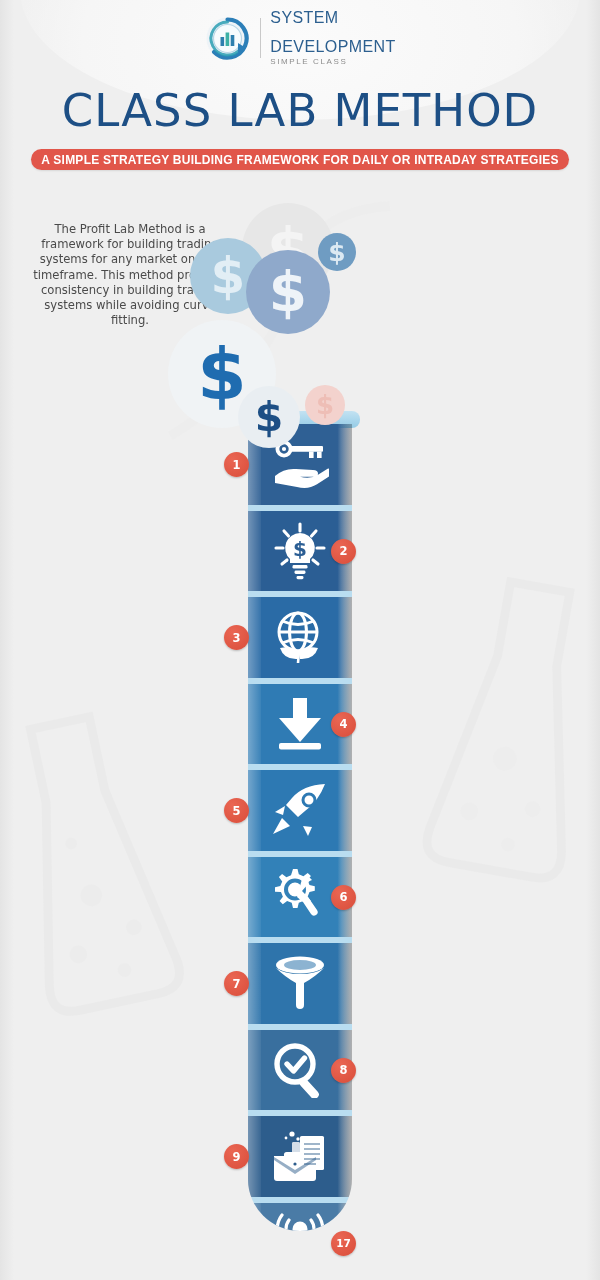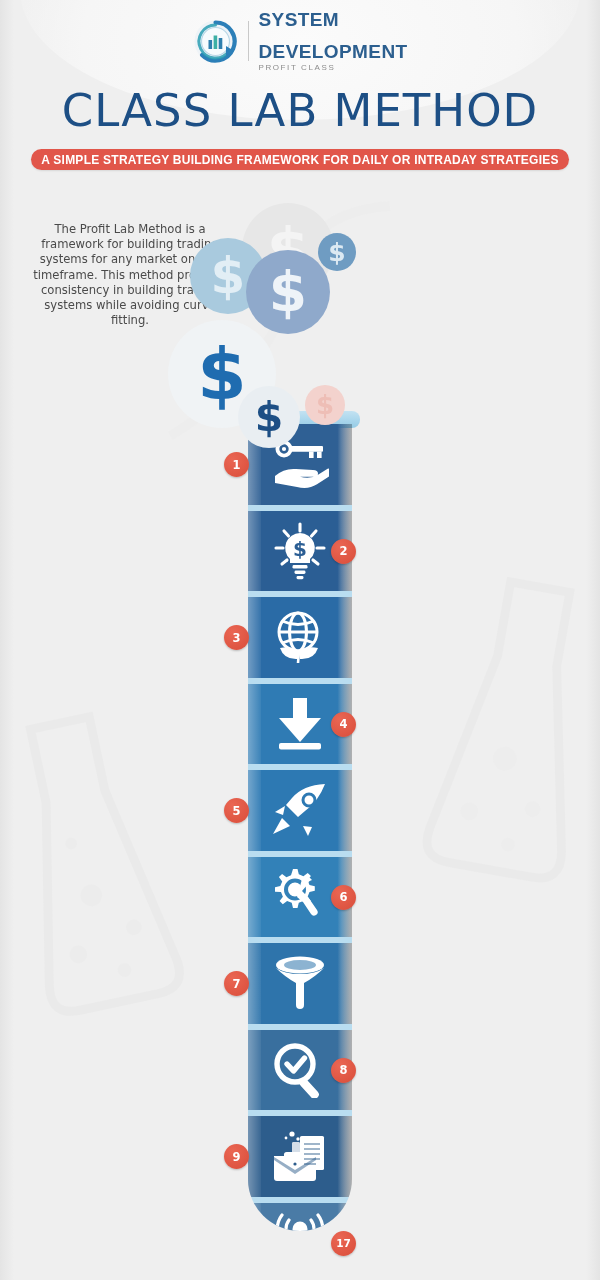--- a/index.html
+++ b/index.html
@@ -32,21 +32,21 @@
 
   
   .logo-wrap {
     position:absolute; left:0; right:0; top:10px;
     display:flex; align-items:center; justify-content:center; gap:9px;
   }
   .logo-mark { width:47px; height:47px; flex:0 0 auto; }
   .logo-div { width:1px; height:40px; background:#c9c9c9; }
   .logo-text { line-height:1; }
   .logo-text .l1, .logo-text .l2 {
-    font-size:19px; font-weight:bold; color:#2c5f8f; letter-spacing:.4px;
+    font-size:16px; font-weight:normal; color:#2c5f8f; letter-spacing:.4px;
     display:block;
   }
   .logo-text .l2 { margin-top:13px; }
   .logo-text .l3 {
     font-size:8px; color:#8c8c8c; letter-spacing:1.6px; margin-top:3px; display:block;
   }
   .big-title {
     position:absolute; left:0; right:0; top:88px; text-align:center;
     font-size:45px; color:#1d4f85; letter-spacing:1px;
     font-family:"DejaVu Sans", sans-serif; font-weight:400;
@@ -181,21 +181,21 @@
         <rect x="16.5" y="22" width="3.6" height="9" fill="#2e7fae"></rect>
         <rect x="21.6" y="17.5" width="3.6" height="13.5" fill="#3cb0a5"></rect>
         <rect x="26.7" y="20" width="3.6" height="11" fill="#2e7fae"></rect>
         <path d="M34 28 l8 5 -8 5 z" fill="#2c7fb8"></path>
       </svg>
     </div>
     <div class="logo-div"></div>
     <div class="logo-text">
       <span class="l1">SYSTEM</span>
       <span class="l2">DEVELOPMENT</span>
-      <span class="l3">PROFIT CLASS</span>
+      <span class="l3">SIMPLE CLASS</span>
     </div>
   </div>
 
   <div class="big-title">CLASS LAB METHOD</div>
 
   <div class="banner">
     <span>A SIMPLE STRATEGY BUILDING FRAMEWORK FOR DAILY OR INTRADAY STRATEGIES</span>
   </div>
 
   <div class="intro left">The Profit Lab Method is a framework for building trading systems for any market on any timeframe. This method provides consistency in building trading systems while avoiding curve fitting.</div>

